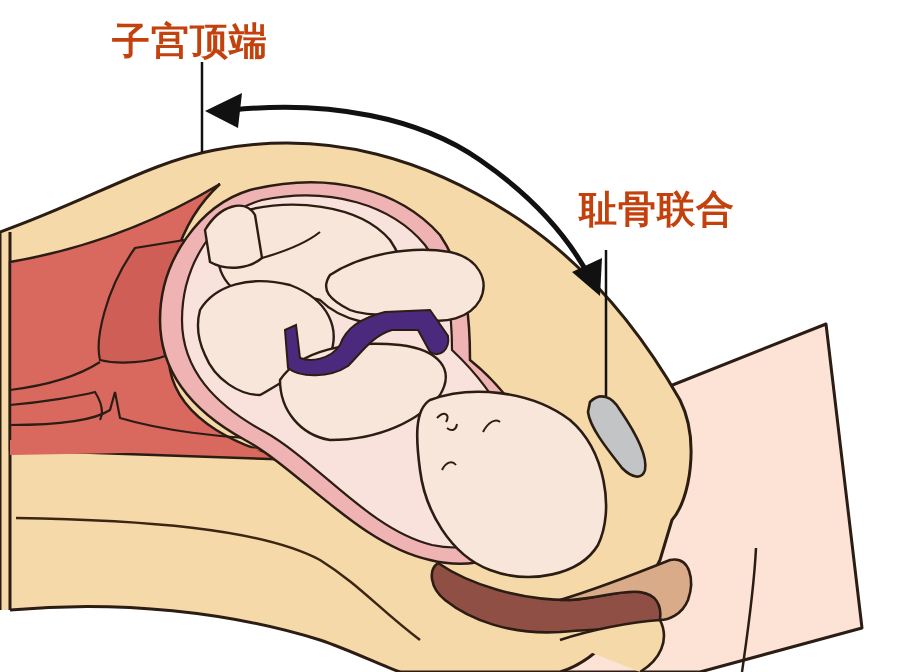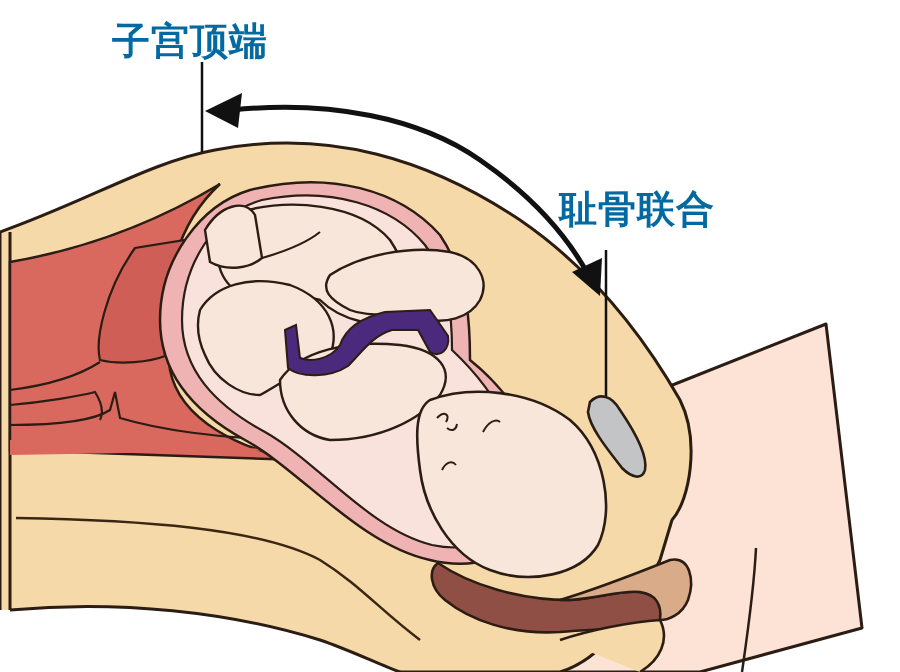--- a/index.html
+++ b/index.html
@@ -3,27 +3,27 @@
   <meta charset="utf-8">
   <style>
     html, body { margin: 0; padding: 0; background: #ffffff; }
     body { width: 900px; height: 672px; overflow: hidden; position: relative; }
     .canvas { position: absolute; left: 0; top: 0; width: 900px; height: 672px; }
     .label {
       position: absolute;
       font-family: "DejaVu Sans", "Liberation Sans", sans-serif;
       font-weight: bold;
       font-size: 38px;
-      color: #0369a1;
+      color: #c2410c;
       letter-spacing: 1px;
       white-space: nowrap;
       line-height: 1;
     }
     .label-fundus { left: 112px; top: 22px; }
-    .label-symphysis { left: 559px; top: 190px; }
+    .label-symphysis { left: 579px; top: 190px; }
   </style>
 </head>
 <body>
 
 <svg class="canvas" viewBox="0 0 900 672" xmlns="http://www.w3.org/2000/svg">
 
   <path d="M665,388 L826,324 L862,628 L700,672 L560,672 L600,600 Z" fill="#fce3d6" stroke="#2b1d14" stroke-width="3" stroke-linejoin="round"></path>
   <path d="M756,548 C754,590 748,630 742,672" fill="none" stroke="#2b1d14" stroke-width="2.5"></path>
 
   <path d="M0,232 C90,200 150,162 215,150 C330,128 430,160 520,220 C590,268 640,330 680,400

